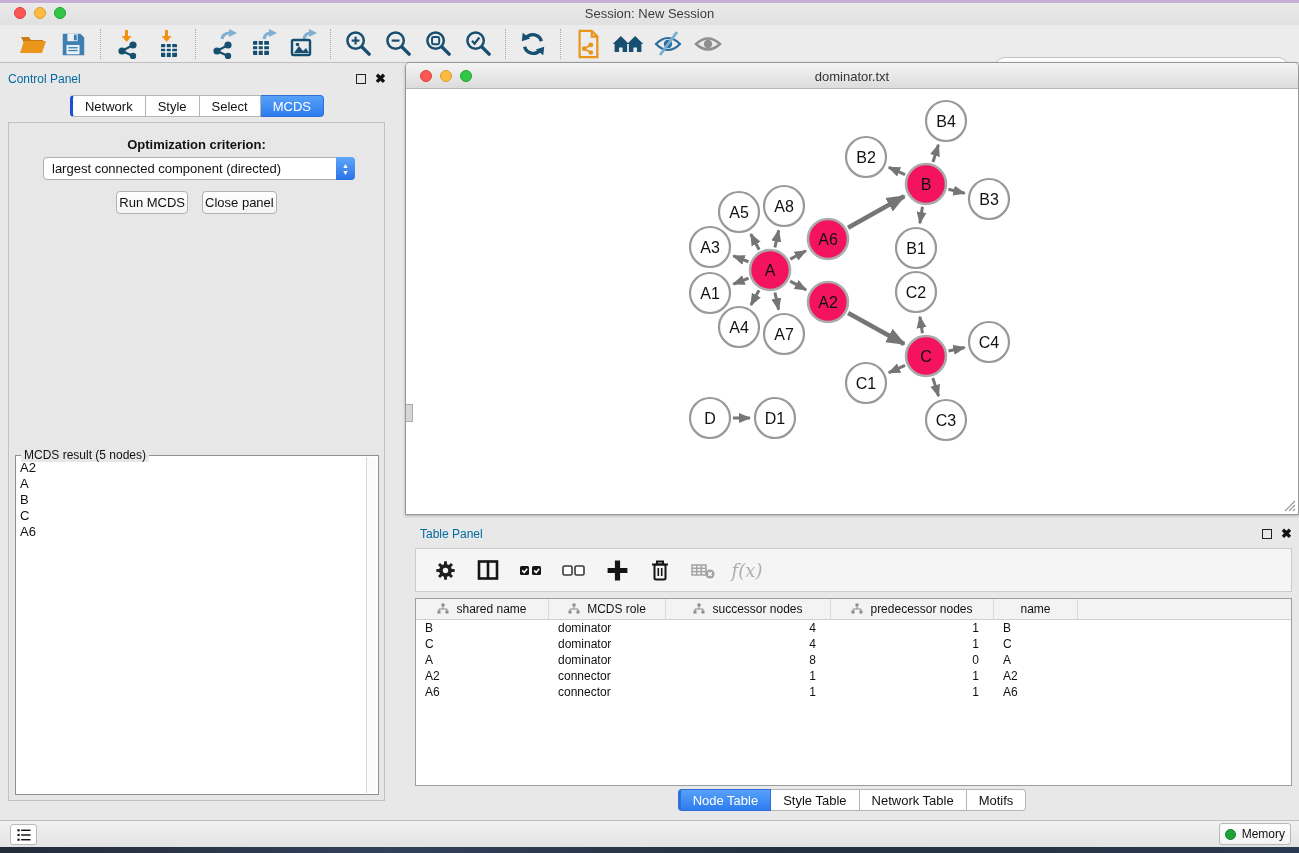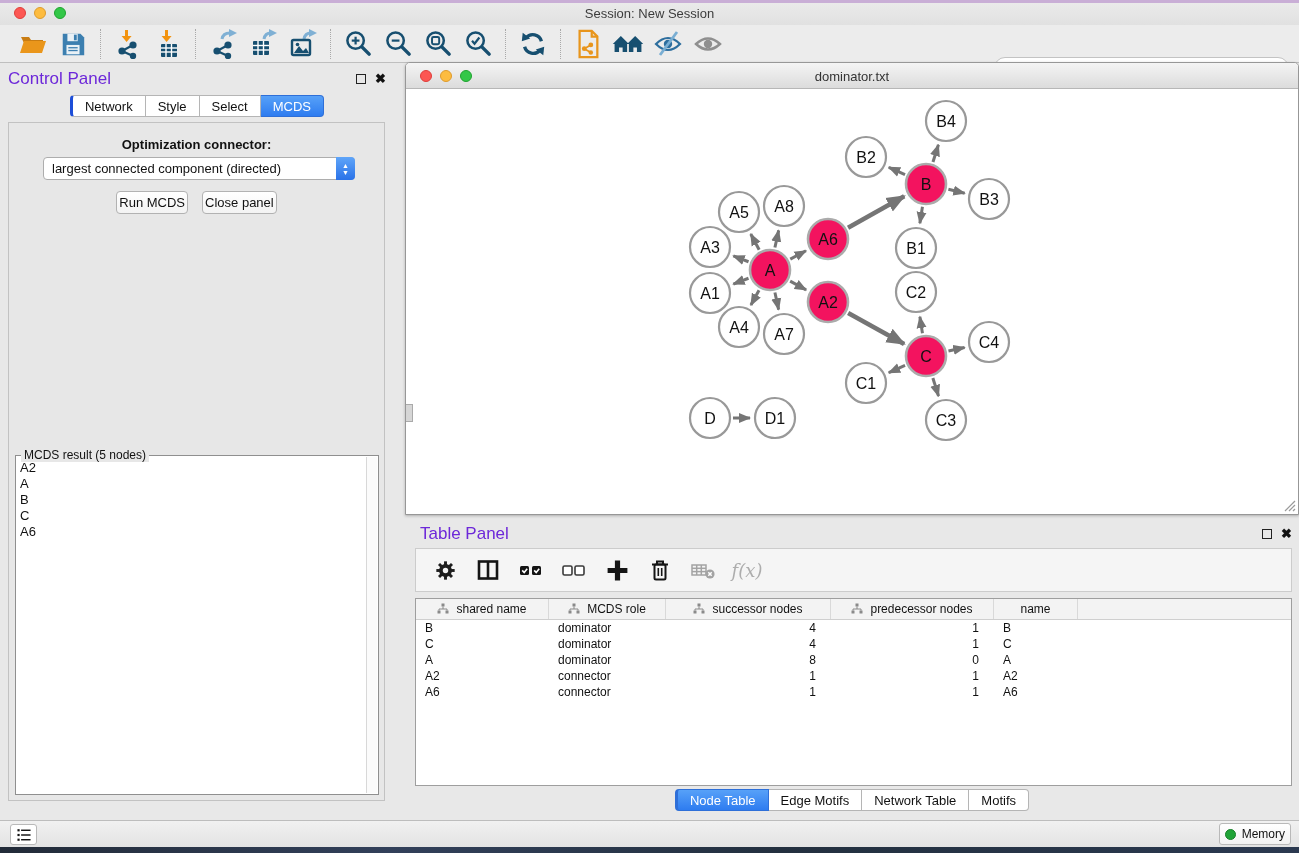--- a/index.html
+++ b/index.html
@@ -22,21 +22,21 @@
   .tgroup { display:flex; align-items:center; gap:6px; padding:0 8px; }
   .tsep { width:1px; height:30px; border-left:1px dotted #a9a9a9; margin:0 2px; }
   .tbtn { width:34px; height:32px; display:flex; align-items:center; justify-content:center; border-radius:4px; }
   .tbtn svg { display:block; }
   .search-wrap { position:absolute; right:10px; top:32px; width:295px; height:22px; background:#fff;
     border:1px solid #c3c3c3; border-radius:11px; display:flex; align-items:center; padding-left:7px; }
   .search-wrap input { border:none; outline:none; background:transparent; font-size:12px; flex:1; height:18px; }
 
   
   .cp-header { position:absolute; left:8px; top:68px; width:378px; height:22px; display:flex; align-items:center; }
-  .panel-title { font-size:17px; color:#6d28d9; }
+  .panel-title { font-size:12px; color:#0369a1; }
   .panel-hdr-icons { margin-left:auto; display:flex; gap:9px; align-items:center; }
   .float-ico { width:10px; height:10px; border:1.6px solid #222; display:inline-block; }
   .close-ico { font-size:13px; font-weight:bold; color:#111; line-height:10px; }
 
   .seg-tabs { display:flex; }
   .seg-tab { border:1px solid #b5b5b5; border-left:none; background:#fff; color:#111; font-size:13px;
     padding:3px 12px; height:22px; display:flex; align-items:center; }
   .seg-tab:first-child { border-left:3px solid #1d4ed8; border-radius:4px 0 0 4px; }
   .seg-tab:last-child { border-radius:0 4px 4px 0; }
   .seg-tab.active { background:linear-gradient(#57a1f8,#2e7cf0); border-color:#2e6fd8; color:#fff; }
@@ -301,21 +301,21 @@
     </span>
   </div>
   <div class="seg-tabs" id="cp-tabs">
       <span class="seg-tab">Network</span>
       <span class="seg-tab">Style</span>
       <span class="seg-tab">Select</span>
       <span class="seg-tab active">MCDS</span>
     </div>
 
   <div class="cp-content">
-    <div class="opt-label">Optimization connector:</div>
+    <div class="opt-label">Optimization criterion:</div>
     <div class="dropdown">
       <span class="dd-text">largest connected component (directed)</span>
       <span class="dd-stepper">
           <span>▲</span>
           <span>▼</span>
         </span>
     </div>
     <div class="cp-buttons">
       <div class="btn">Run MCDS</div>
       <div class="btn">Close panel</div>
@@ -580,21 +580,21 @@
           <div class="td left" style="width: 117px;">connector</div>
           <div class="td right" style="width: 165px;">1</div>
           <div class="td right" style="width: 163px;">1</div>
           <div class="td left" style="width: 84px;">A6</div>
         </div>
       </div>
   </div>
 
   <div class="seg-tabs" id="tp-tabs">
       <span class="seg-tab active">Node Table</span>
-      <span class="seg-tab">Edge Motifs</span>
+      <span class="seg-tab">Style Table</span>
       <span class="seg-tab">Network Table</span>
       <span class="seg-tab">Motifs</span>
     </div>
 
   <div class="statusbar">
     <div class="list-btn">
       <svg width="16" height="16" viewBox="0 0 22 22">
         <g fill="#141414">
           <rect x="2" y="3" width="3" height="3"></rect>
             <rect x="7" y="3.5" width="13" height="2"></rect>

